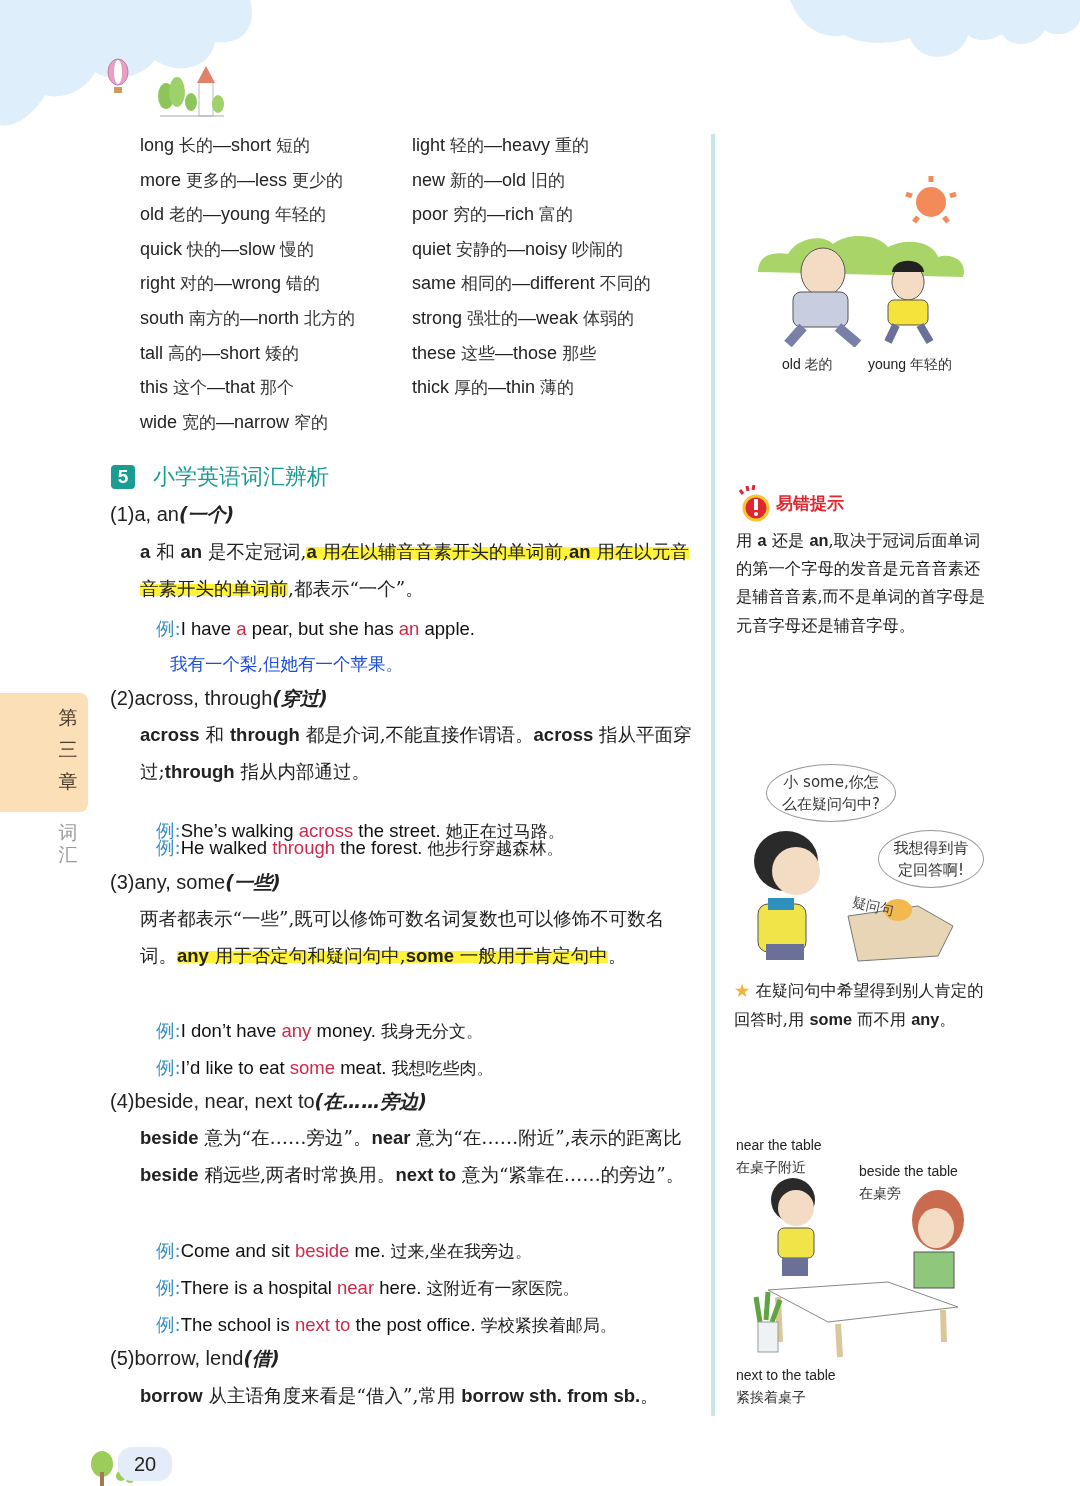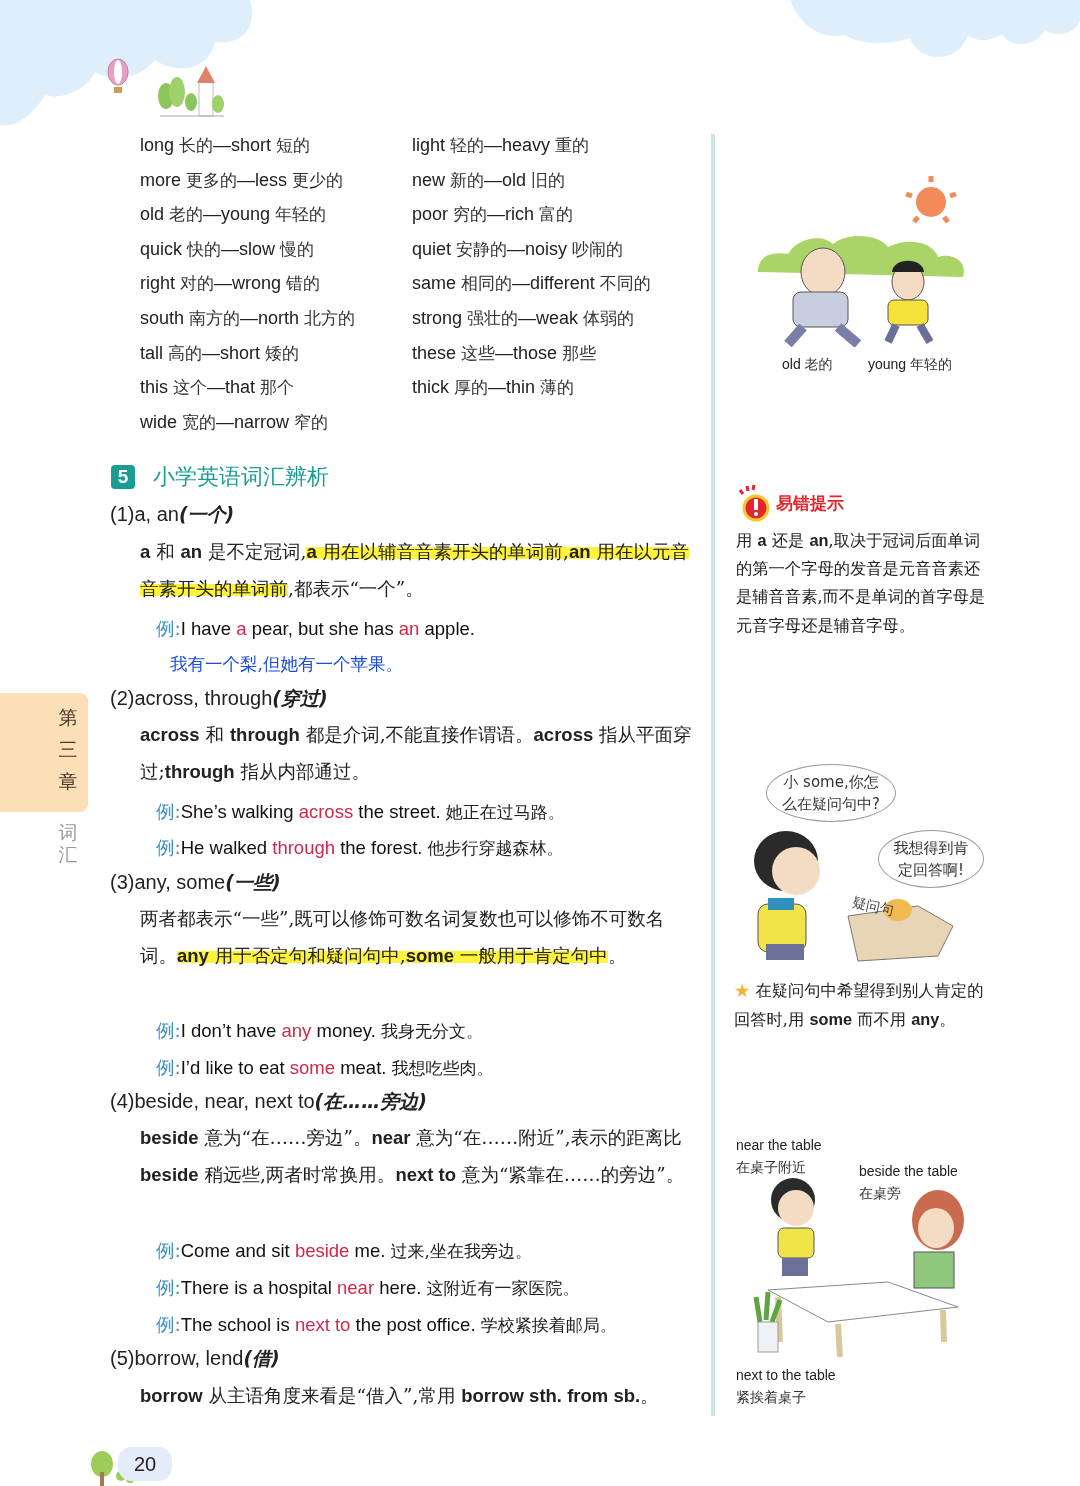--- a/index.html
+++ b/index.html
@@ -109,21 +109,21 @@
   <span class="section-title">小学英语词汇辨析</span>
 </div>
 
 <div class="item-title" style="top:502px"><span>(1)</span><span>a, an</span><span class="zh">(一个)</span></div>
 <div class="para" style="top:534px"><b>a</b><span> 和 </span><b>an</b><span> 是不定冠词,</span><span class="hl"><b>a</b><span> 用在以辅音音素开头的单词前,</span><b>an</b><span> 用在以元音音素开头的单词前</span></span><span>,都表示“一个”。</span></div>
 <div class="example" style="top:616px"><span class="ex-label">例:</span><span>I have </span><span class="kw">a</span><span> pear, but she has </span><span class="kw">an</span><span> apple.</span></div>
 <div class="trans" style="top:652px">我有一个梨,但她有一个苹果。</div>
 
 <div class="item-title" style="top:686px"><span>(2)</span><span>across, through</span><span class="zh">(穿过)</span></div>
 <div class="para" style="top:717px"><b>across</b><span> 和 </span><b>through</b><span> 都是介词,不能直接作谓语。</span><b>across</b><span> 指从平面穿过;</span><b>through</b><span> 指从内部通过。</span></div>
-<div class="example" style="top:799px"><span class="ex-label">例:</span><span>She’s walking </span><span class="kw">across</span><span> the street. </span><span class="zh">她正在过马路。</span></div>
+<div class="example" style="top:818px"><span class="ex-label">例:</span><span>She’s walking </span><span class="kw">across</span><span> the street. </span><span class="zh">她正在过马路。</span></div>
 <div class="example" style="top:835px"><span class="ex-label">例:</span><span>He walked </span><span class="kw">through</span><span> the forest. </span><span class="zh">他步行穿越森林。</span></div>
 
 <div class="item-title" style="top:870px"><span>(3)</span><span>any, some</span><span class="zh">(一些)</span></div>
 <div class="para" style="top:901px"><span>两者都表示“一些”,既可以修饰可数名词复数也可以修饰不可数名词。</span><span class="hl"><b>any</b><span> 用于否定句和疑问句中,</span><b>some</b><span> 一般用于肯定句中</span></span><span>。</span></div>
 <div class="example" style="top:1018px"><span class="ex-label">例:</span><span>I don’t have </span><span class="kw">any</span><span> money. </span><span class="zh">我身无分文。</span></div>
 <div class="example" style="top:1055px"><span class="ex-label">例:</span><span>I’d like to eat </span><span class="kw">some</span><span> meat. </span><span class="zh">我想吃些肉。</span></div>
 
 <div class="item-title" style="top:1089px"><span>(4)</span><span>beside, near, next to</span><span class="zh">(在……旁边)</span></div>
 <div class="para" style="top:1120px"><b>beside</b><span> 意为“在……旁边”。</span><b>near</b><span> 意为“在……附近”,表示的距离比 </span><b>beside</b><span> 稍远些,两者时常换用。</span><b>next to</b><span> 意为“紧靠在……的旁边”。</span></div>
 <div class="example" style="top:1238px"><span class="ex-label">例:</span><span>Come and sit </span><span class="kw">beside</span><span> me. </span><span class="zh">过来,坐在我旁边。</span></div>

